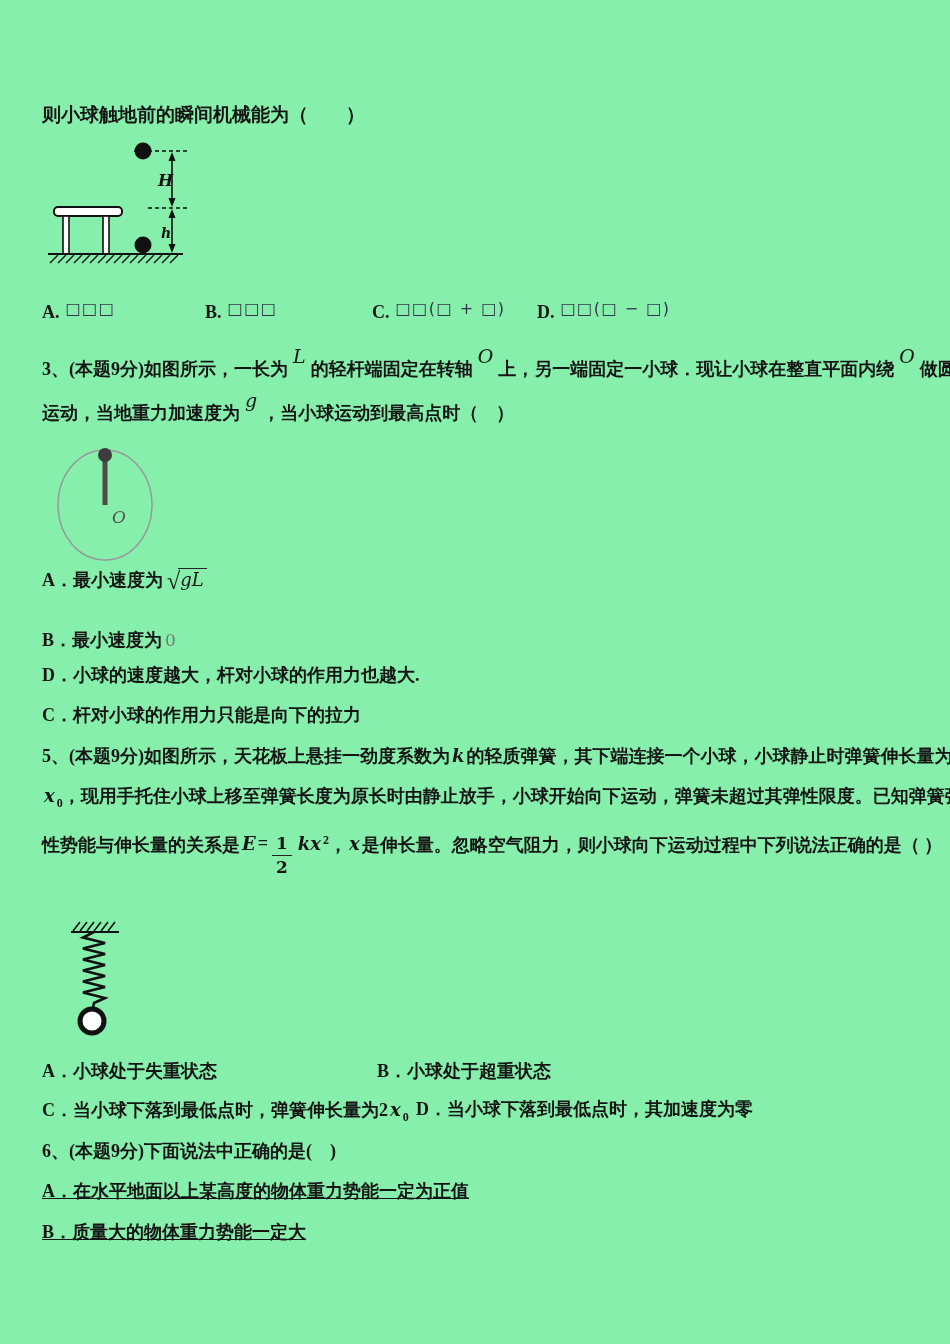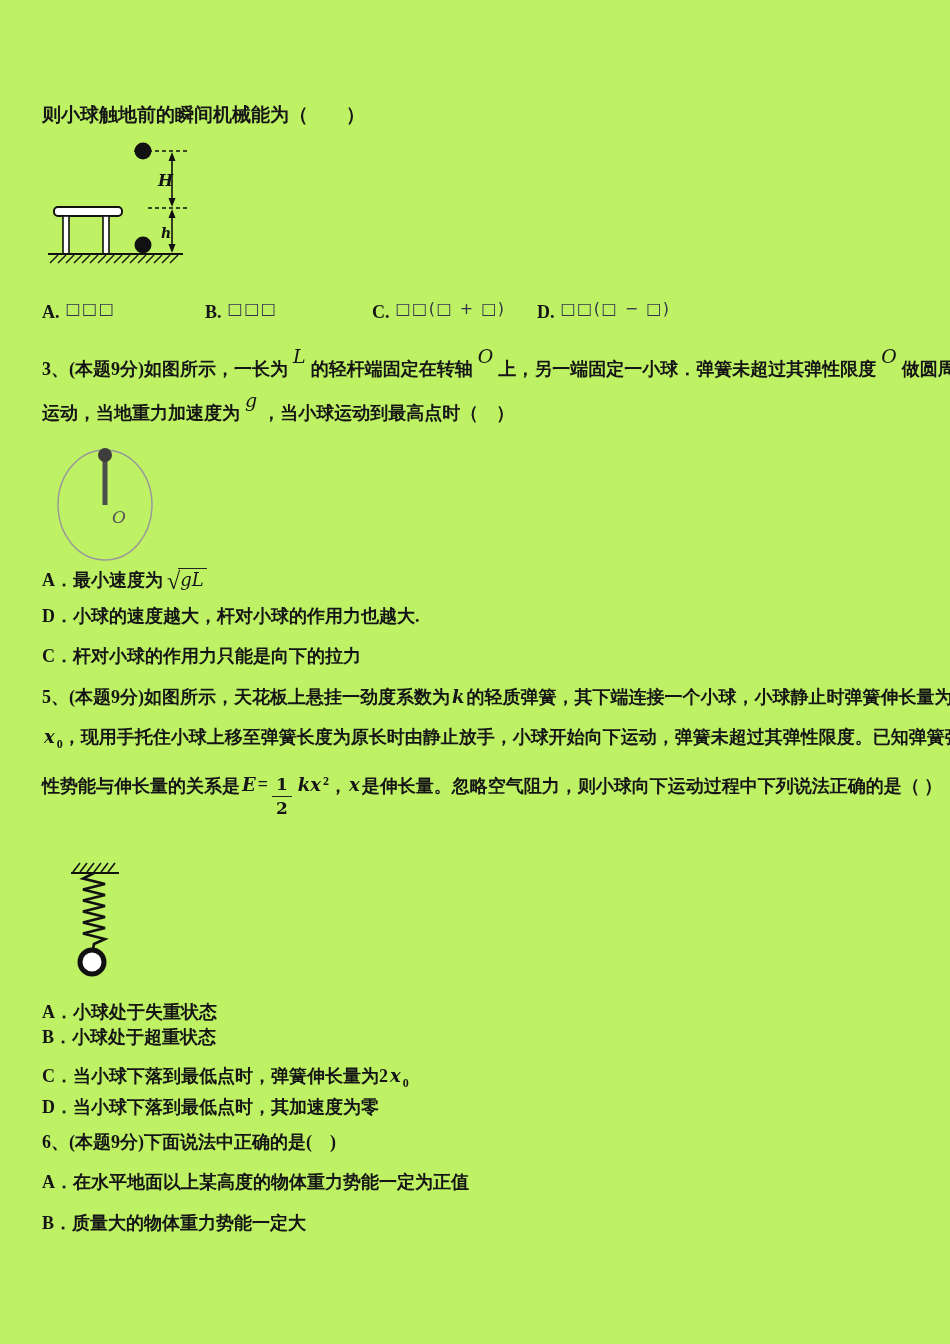--- a/index.html
+++ b/index.html
@@ -1,18 +1,18 @@
 <!DOCTYPE html>
 <html><head>
 <meta charset="utf-8">
 <style>
   html,body { margin:0; padding:0; background:#ffffff; }
   .page {
     position:relative; width:950px; height:1344px; box-sizing:border-box;
-    padding:103px 20px 0 42px; background:#bef264;
+    padding:103px 20px 0 42px; background:#86efac;
     font-family:"Liberation Serif","DejaVu Serif",serif;
     color:#151515; overflow:hidden;
   }
   .stem { font-size:19px; font-weight:600; line-height:24px; }
   .q6stem { margin-top:10px; font-size:18px; }
   .fig1 { display:block; margin:14px 0 0 6px; }
   .fig2 { display:block; margin:10px 0 0 13px; }
   .fig3 { display:block; margin:20px 0 0 21px; }
   .figlbl { font-family:"DejaVu Serif",serif; font-style:italic; font-weight:700; font-size:16px; fill:#111; }
   .figlbl.small { font-size:14px; }
@@ -43,24 +43,24 @@
   .sqrt .rad { font-family:"DejaVu Serif",serif; font-style:italic; font-weight:500;
                border-top:1.7px solid #222; padding:0 3px 0 2px; font-size:18px; }
   .zero { color:#777; font-weight:400; font-size:17px; margin-left:3px; font-family:"DejaVu Serif",serif; }
 
   .formula-line { margin-top:10px; font-size:18px; font-weight:600; height:66px; display:flex; align-items:flex-start; white-space:nowrap; }
   .frac { display:inline-block; text-align:center; font-size:17px; line-height:1.25; font-weight:600;
           margin:0 4px; font-family:"DejaVu Serif",serif; }
   .frac .n { display:block; border-bottom:1.5px solid #222; padding:0 4px 1px; }
   .frac .d { display:block; padding-top:1px; }
 
-  .optrow5 { display:flex; font-size:18px; font-weight:600; line-height:25px;flex-direction:column; }
+  .optrow5 { display:flex; font-size:18px; font-weight:600; line-height:25px; }
   .r1 { margin-top:14px; } .r2 { margin-top:13px; }
   .wA { width:335px; } .wC { width:374px; }
-  .o6 { margin-top:16px; font-size:18px; font-weight:600; line-height:25px; }
+  .o6 { margin-top:16px; font-size:18px; font-weight:600; line-height:25px;text-decoration:underline; }
 </style>
 </head>
 <body>
 
 <div class="page">
 
   <div class="stem">则小球触地前的瞬间机械能为（　　）</div>
 
   <svg class="fig1" width="145" height="124" viewBox="0 0 145 124">
     <line x1="86" y1="10" x2="141" y2="10" stroke="#111" stroke-width="1.6" stroke-dasharray="4 3"></line>
@@ -83,33 +83,34 @@
   </svg>
 
   <div class="optrow3">
     <div class="c1"><b class="lbl">A.</b><span class="boxes">□□□</span></div>
     <div class="c2"><b class="lbl">B.</b><span class="boxes">□□□</span></div>
     <div class="c3"><b class="lbl">C.</b><span class="boxes">□□(□ + □)</span></div>
     <div class="c4"><b class="lbl">D.</b><span class="boxes">□□(□ − □)</span></div>
   </div>
 
   <p class="para">
-    <span class="line"><span>3、(本题9分)如图所示，一长为</span><span class="rvar">L</span><span>的轻杆端固定在转轴</span><span class="rvar">O</span><span>上，另一端固定一小球．弹簧未超过其弹性限度</span><span class="rvar">O</span><span>做圆周</span></span><br>
+    <span class="line"><span>3、(本题9分)如图所示，一长为</span><span class="rvar">L</span><span>的轻杆端固定在转轴</span><span class="rvar">O</span><span>上，另一端固定一小球．现让小球在整直平面内绕</span><span class="rvar">O</span><span>做圆周</span></span><br>
     <span class="line"><span>运动，当地重力加速度为</span><span class="rvar">g</span><span>，当小球运动到最高点时（　）</span></span>
   </p>
 
   <svg class="fig2" width="105" height="118" viewBox="0 0 105 118">
     <ellipse cx="50" cy="60" rx="47" ry="55" fill="none" stroke="#999" stroke-width="1.5"></ellipse>
     <line x1="50" y1="60" x2="50" y2="12" stroke="#4d4d4d" stroke-width="5"></line>
     <circle cx="50" cy="10" r="7" fill="#3d3d3d"></circle>
     <text class="olbl" x="57" y="78">O</text>
   </svg>
 
   <div class="optlist">
     <div class="optline o4a"><b class="lbl">A．</b><span>最小速度为</span><span class="sqrt"><span class="sign">√</span><span class="rad">gL</span></span></div>
+    <div class="optline o4b"><b class="lbl">B．</b><span>最小速度为</span><span class="zero">0</span></div>
     <div class="optline o4d"><b class="lbl">D．</b><span>小球的速度越大，杆对小球的作用力也越大.</span></div>
     <div class="optline o4c"><b class="lbl">C．</b><span>杆对小球的作用力只能是向下的拉力</span></div>
   </div>
 
   <p class="para para5">
     <span class="line"><span>5、(本题9分)如图所示，天花板上悬挂一劲度系数为</span><i class="ivar">k</i><span>的轻质弹簧，其下端连接一个小球，小球静止时弹簧伸长量为</span></span><br>
     <span class="line"><i class="ivar">x</i><sub class="v">0</sub><span>，现用手托住小球上移至弹簧长度为原长时由静止放手，小球开始向下运动，弹簧未超过其弹性限度。已知弹簧弹</span></span>
   </p>
 
   <div class="formula-line">

